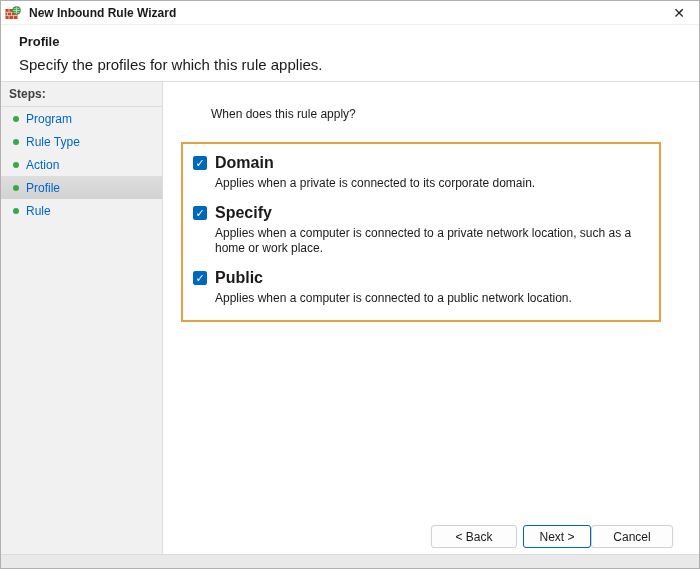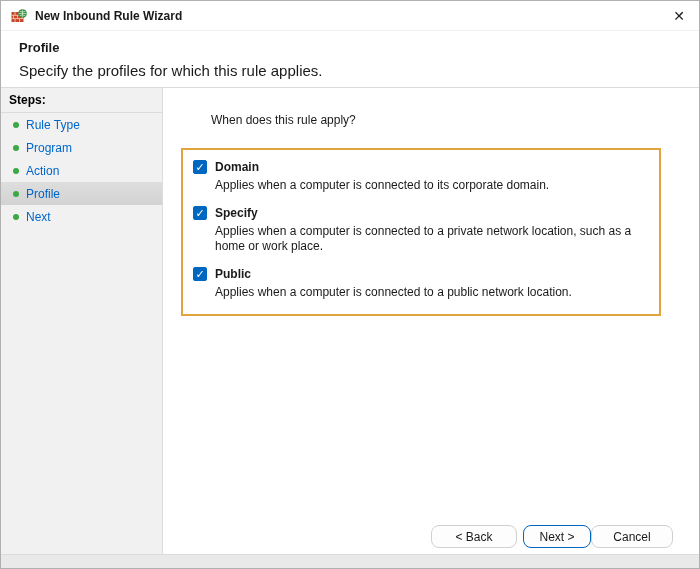--- a/index.html
+++ b/index.html
@@ -11,24 +11,24 @@
     background: #ffffff;
     border: 1px solid #b0b0b0;
     display: flex;
     flex-direction: column;
     overflow: hidden;
   }
 
   
   .titlebar {
     flex: none;
-    height: 30px;
+    height: 24px;
     display: flex;
     align-items: center;
-    padding-left: 10px;
+    padding-left: 4px;
     background: #ffffff;
     border-bottom: 1px solid #f0f0f0;
   }
   .titlebar .win-title { margin-left: 8px; font-weight: bold; font-size: 12px; }
   .close-btn {
     margin-left: auto;
     width: 40px; height: 30px;
     display: flex; align-items: center; justify-content: center;
     font-size: 14px; color: #222; cursor: default;
   }
@@ -51,21 +51,21 @@
   .sidebar {
     flex: none;
     width: 162px;
     background: #f1f1f1;
     border-right: 1px solid #dcdcdc;
   }
   .steps-heading {
     font-weight: bold;
     padding: 5px 10px 5px 8px;
     border-bottom: 1px solid #dcdcdc;
-    color: #000000;
+    color: #404040;
   }
   .step-item {
     display: flex;
     align-items: center;
     gap: 7px;
     height: 23px;
     padding-left: 12px;
     color: #0066cc;
     cursor: pointer;
   }
@@ -94,35 +94,35 @@
     background: #0067c0;
     border: 1px solid #0067c0;
     border-radius: 2px;
     color: #ffffff;
     font-size: 11px;
     line-height: 12px;
     display: flex; align-items: center; justify-content: center;
     cursor: pointer;
     flex: none;
   }
-  .profile-label { font-weight: bold; font-size: 12px; cursor: pointer; }
+  .profile-label { font-weight: bold; font-size: 16px; cursor: pointer; }
   .profile-desc { margin: 4px 0 12px 22px; max-width: 440px; line-height: 1.3; }
 
   
   .footer-buttons {
     position: absolute;
     right: 26px; bottom: 6px;
     display: flex;
     align-items: center;
   }
   .btn {
     height: 23px;
     background: #fdfdfd;
     border: 1px solid #d0d0d0;
-    border-radius: 8px;
+    border-radius: 3px;
     font-family: "Liberation Sans", sans-serif;
     font-size: 12px;
     color: #1a1a1a;
     cursor: pointer;
   }
   .btn-back { width: 86px; margin-right: 6px; }
   .btn-next { width: 68px; border-color: #0067c0; }
   .btn-cancel { width: 82px; }
 
   
@@ -155,53 +155,53 @@
   <div class="page-title">Profile</div>
   <div class="page-subtitle">Specify the profiles for which this rule applies.</div>
 </div>
 
 <div class="content">
 
   <div class="sidebar">
     <div class="steps-heading">Steps:</div>
     <div class="step-item">
       <span class="bullet"></span>
+      <span>Program</span>
+    </div>
+    <div class="step-item">
+      <span class="bullet"></span>
       <span>Rule Type</span>
     </div>
     <div class="step-item">
       <span class="bullet"></span>
-      <span>Program</span>
-    </div>
-    <div class="step-item">
-      <span class="bullet"></span>
       <span>Action</span>
     </div>
     <div class="step-item active">
       <span class="bullet"></span>
       <span>Profile</span>
     </div>
     <div class="step-item">
       <span class="bullet"></span>
-      <span>Next</span>
+      <span>Rule</span>
     </div>
   </div>
 
   <div class="main">
     <div class="question">When does this rule apply?</div>
 
     <div class="annotation-box">
 
       <div class="profile-row">
         <div class="profile-head">
           <span class="checkbox">
             <span>✓</span>
           </span>
           <span class="profile-label">Domain</span>
         </div>
-        <div class="profile-desc">Applies when a computer is connected to its corporate domain.</div>
+        <div class="profile-desc">Applies when a private is connected to its corporate domain.</div>
       </div>
 
       <div class="profile-row">
         <div class="profile-head">
           <span class="checkbox">
             <span>✓</span>
           </span>
           <span class="profile-label">Specify</span>
         </div>
         <div class="profile-desc">Applies when a computer is connected to a private network location, such as a home or work place.</div>

